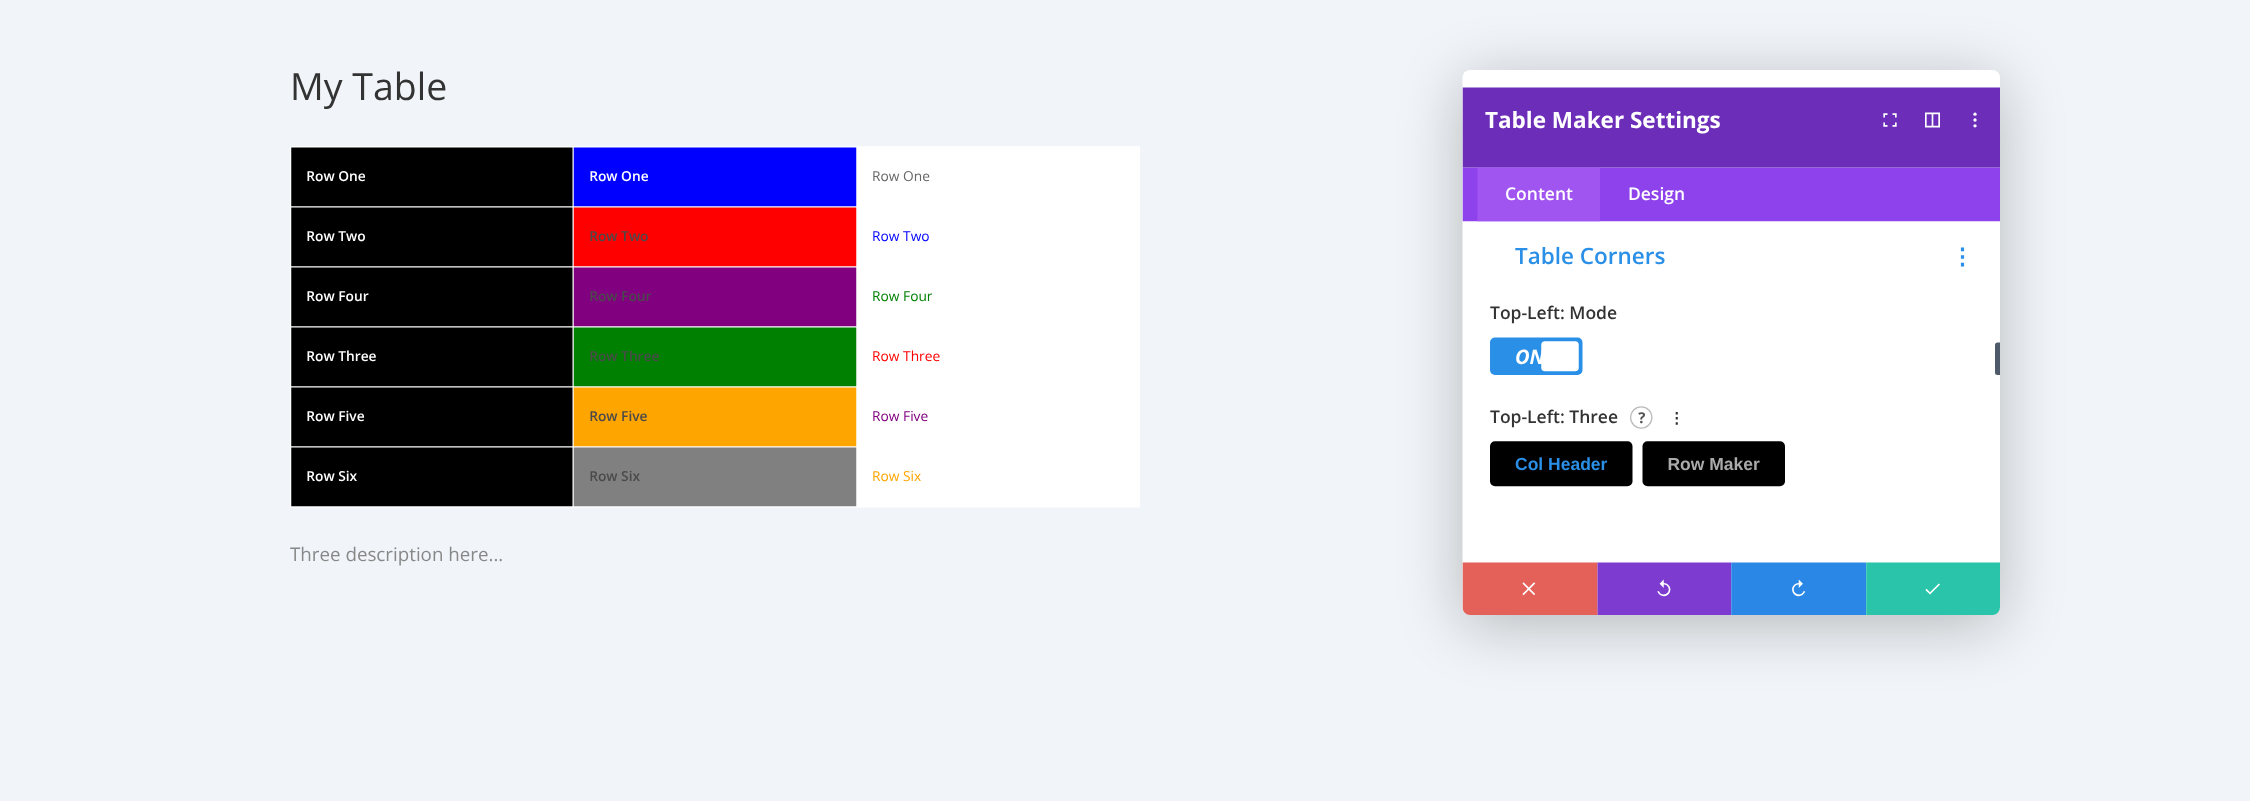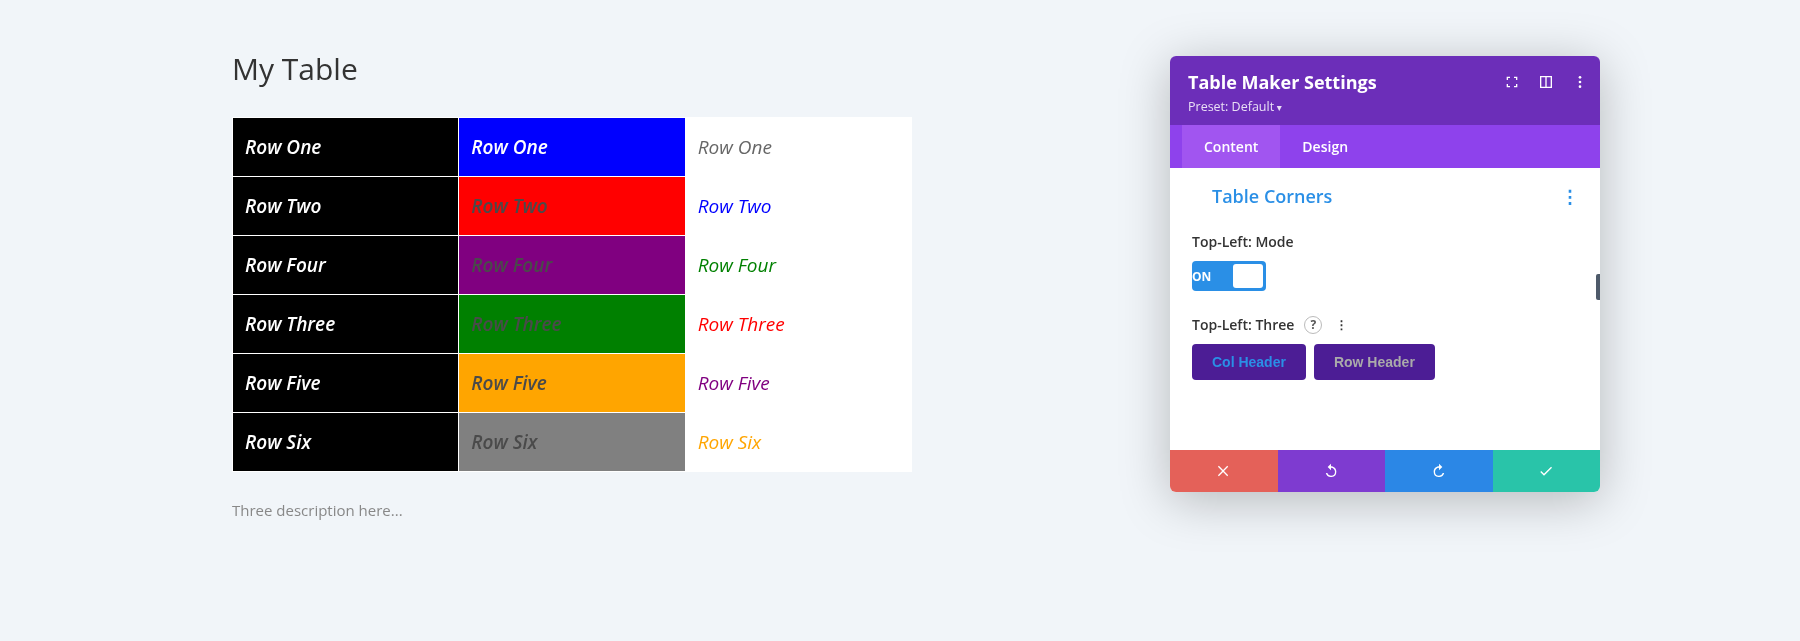--- a/index.html
+++ b/index.html
@@ -36,26 +36,25 @@
     margin: 0 0 28px 0;
   }
   table.preview {
     border-collapse: separate;
     border-spacing: 1px;
     width: 100%;
     background: #fff;
   }
   table.preview td {
     padding: 16px 16px 16px 12px;
-    font-size: 19px;
+    font-size: 11px;
     font-weight: 600;
     background: #000;
     color: #fff;
     width: 33.33%;
-    font-style: italic;
   }
   .desc {
     margin-top: 28px;
     color: #888;
     font-size: 15px;
   }
 
   
   .panel {
     position: absolute;
@@ -66,22 +65,23 @@
     border-radius: 6px;
     box-shadow: 0 8px 50px rgba(0,0,0,0.25);
     overflow: hidden;
     display: flex;
     flex-direction: column;
     height: 436px;
   }
   .panel-header {
     background: var(--divi-purple);
     color: #fff;
-    padding: 14px 18px 10px 18px;
+    padding: 14px 18px 26px 18px;
     position: relative;
+    margin-top: 14px;
   }
   .panel-title {
     font-size: 18px;
     font-weight: 700;
     margin: 0;
   }
   .preset {
     font-size: 12.5px;
     opacity: 0.85;
     margin-top: 4px;
@@ -187,39 +187,40 @@
     height: 30px;
     border-radius: 4px;
     background: var(--divi-blue);
     position: relative;
     cursor: pointer;
     display:flex;
     align-items:center;
   }
   .toggle-label {
     color: #fff;
-    font-size: 12px;
+    font-size: 16px;
     font-weight: 700;
-    padding-left: 0;
+    padding-left: 20px;
+    font-style: italic;
   }
   .toggle-knob {
     position: absolute;
     right: 3px; top: 3px;
     width: 30px; height: 24px;
     background: #fff;
     border-radius: 3px;
   }
 
   
   .btn-group {
     display: flex;
     gap: 8px;
   }
   .bg-btn {
-    background: #4c1d95;
+    background: #000000;
     color: #aaa;
     font-size: 14px;
     font-weight: 700;
     padding: 10px 20px;
     border-radius: 4px;
     cursor: pointer;
     border: none;
   }
   .bg-btn.active {
     color: var(--divi-blue);
@@ -297,21 +298,20 @@
       </tbody>
   </table>
 
   <div class="desc">Three description here...</div>
 </div>
 
 <div class="panel">
 
   <div class="panel-header">
     <div class="panel-title">Table Maker Settings</div>
-    <div class="preset">Preset: Default</div>
     <div class="header-icons">
       <span class="hicon">
         <svg viewBox="0 0 24 24">
             <path d="M4 4h5v2H6v3H4V4zm11 0h5v5h-2V6h-3V4zM4 15h2v3h3v2H4v-5zm14 0h2v5h-5v-2h3v-3z"></path>
           </svg>
       </span>
       <span class="hicon">
         <svg viewBox="0 0 24 24">
             <path d="M3 3h18v18H3V3zm2 2v14h6V5H5zm8 0v14h6V5h-6z"></path>
           </svg>
@@ -347,21 +347,21 @@
     </div>
 
     <div class="field">
       <div class="field-label">
         <span>Top-Left: Three</span>
         <span class="help-badge">?</span>
         <span class="mini-kebab">⋮</span>
       </div>
       <div class="btn-group">
         <button class="bg-btn active">Col Header</button>
-        <button class="bg-btn">Row Header</button>
+        <button class="bg-btn">Row Maker</button>
       </div>
     </div>
 
   </div>
 
   <div class="panel-footer">
     <div class="fbtn cancel">
       <svg viewBox="0 0 24 24">
           <path d="M18.3 5.71 12 12l6.3 6.29-1.41 1.42L10.59 13.4 4.3 19.71 2.88 18.3 9.17 12 2.88 5.71 4.3 4.29l6.29 6.3 6.3-6.3z"></path>
         </svg>

